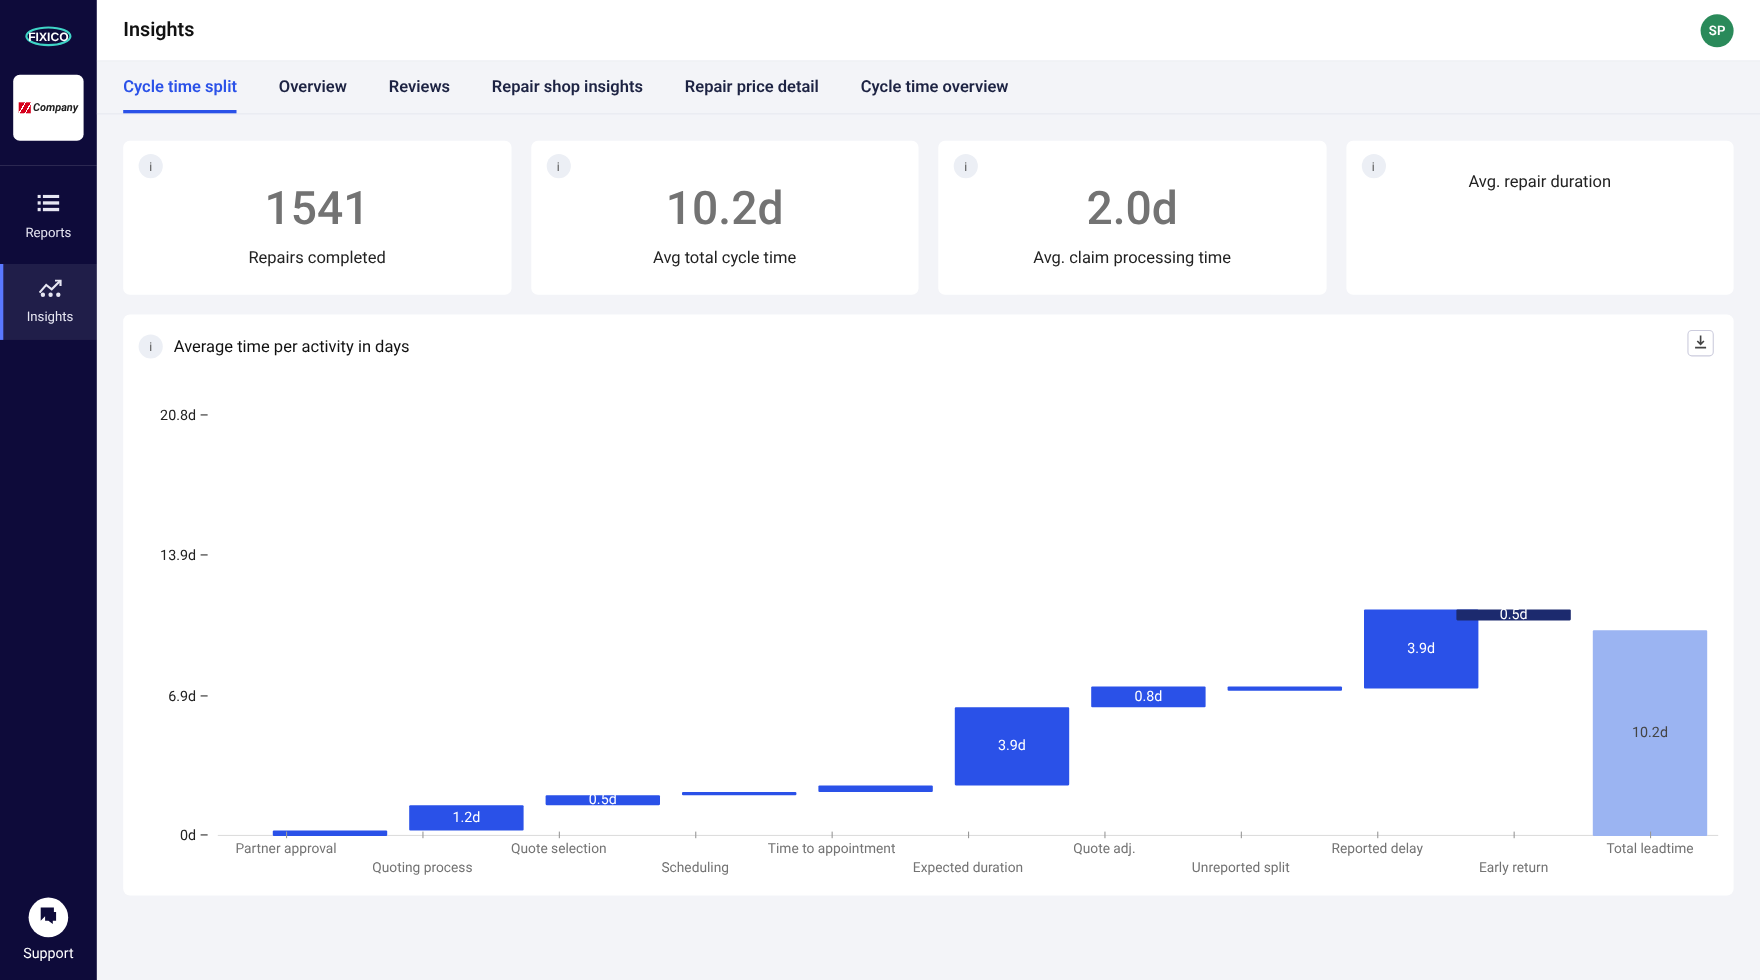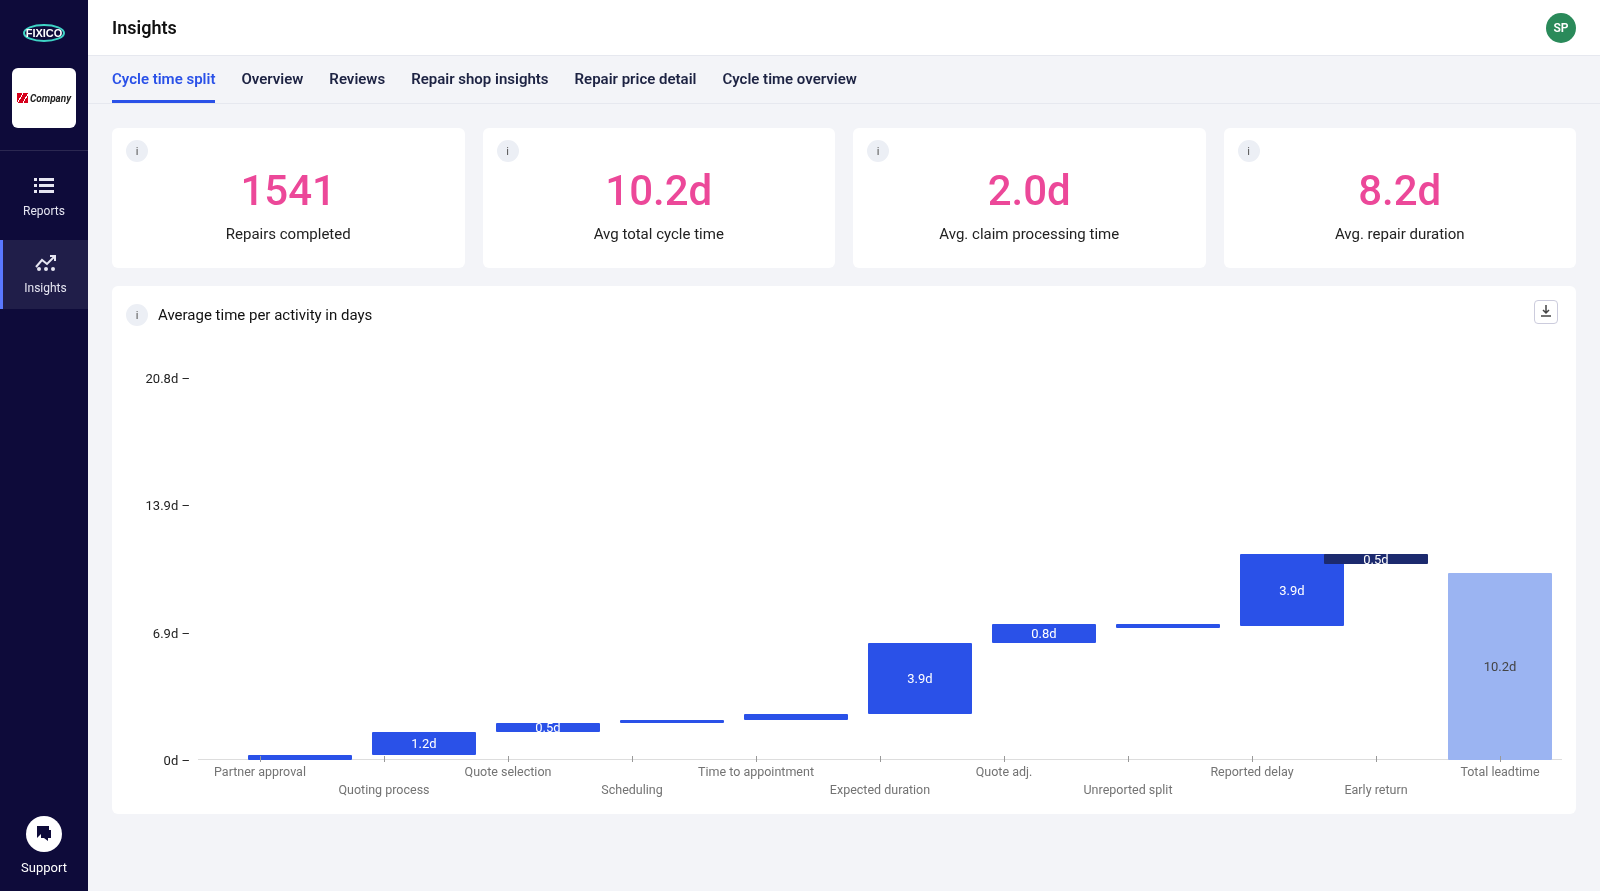--- a/index.html
+++ b/index.html
@@ -19,30 +19,30 @@
   .sidebar-spacer { flex:1; }
   .support { display:flex; flex-direction:column; align-items:center; gap:8px; margin-bottom:16px; font-size:13px; }
   .support-btn { width:36px; height:36px; border-radius:50%; background:#fff; display:flex; align-items:center; justify-content:center; color:#0e0b3a; }
 
   
   .main { flex:1; display:flex; flex-direction:column; height: 891px; overflow:auto;}
   .header { height:56px; background:#fff; display:flex; align-items:center; padding: 0 24px; border-bottom:1px solid #e6e8ef; justify-content:space-between;}
   .header h1 { font-size:18px; font-weight:600; color:#111; }
   .avatar { width:30px; height:30px; border-radius:50%; background:#2a8a5a; color:#fff; font-size:12px; display:flex; align-items:center; justify-content:center; font-weight:600;}
 
-  .tabs { display:flex; gap: 26px; padding: 14px 24px 0; background:#f3f4f8; border-bottom:1px solid #e6e8ef; }
+  .tabs { display:flex; gap: 38px; padding: 14px 24px 0; background:#f3f4f8; border-bottom:1px solid #e6e8ef; }
   .tab { padding-bottom: 12px; font-size:15px; font-weight:600; color:#1d2343; cursor:pointer; }
   .tab.active { color:#2a51e8; border-bottom:3px solid #2a51e8; }
 
   .content { padding: 24px; display:flex; flex-direction:column; gap:18px; }
 
   .kpi-row { display:grid; grid-template-columns: repeat(4, 1fr); gap: 18px; }
   .kpi { background:#fff; border-radius:6px; padding: 18px; position:relative; text-align:center; min-height:140px;}
   .info-dot { position:absolute; top:12px; left:14px; width:22px; height:22px; border-radius:50%; background:#eceff5; display:flex; align-items:center; justify-content:center; font-size:11px; color:#555; cursor:pointer;}
-  .kpi-value { font-size:42px; font-weight:500; color:#ec4899; margin-top:20px; }
+  .kpi-value { font-size:42px; font-weight:500; color:#737373; margin-top:20px; }
   .kpi-label { margin-top:10px; font-size:15px; color:#222; }
 
   .chart-card { background:#fff; border-radius:6px; padding: 18px 14px 10px; position:relative; }
   .chart-title-row { display:flex; align-items:center; gap:10px; }
   .chart-title { font-size:15px; color:#111; }
   .download-btn { position:absolute; top:14px; right:18px; width:24px; height:24px; border:1px solid #ccd; border-radius:4px; display:flex; align-items:center; justify-content:center; cursor:pointer; color:#444;}
   .chart-area { margin-top:14px; display:flex; }
   .y-axis { width:72px; display:flex; flex-direction:column; justify-content:space-between; align-items:flex-end; padding-right:8px; font-size:13px; color:#222;}
   .plot { flex:1; position:relative; height:420px; }
   .baseline { position:absolute; bottom:0; left:0; right:0; height:1px; background:#ddd; }
@@ -142,21 +142,20 @@
         <div class="kpi-value">10.2d</div>
         <div class="kpi-label">Avg total cycle time</div>
       </div>
       <div class="kpi">
         <div class="info-dot">i</div>
         <div class="kpi-value">2.0d</div>
         <div class="kpi-label">Avg. claim processing time</div>
       </div>
       <div class="kpi">
         <div class="info-dot">i</div>
-        <div class="kpi-value">8.2d</div>
         <div class="kpi-label">Avg. repair duration</div>
       </div>
     </div>
 
     <div class="chart-card">
       <div class="chart-title-row">
         <div class="info-dot" style="position:static">i</div>
         <div class="chart-title">Average time per activity in days</div>
       </div>
       <div class="download-btn">

